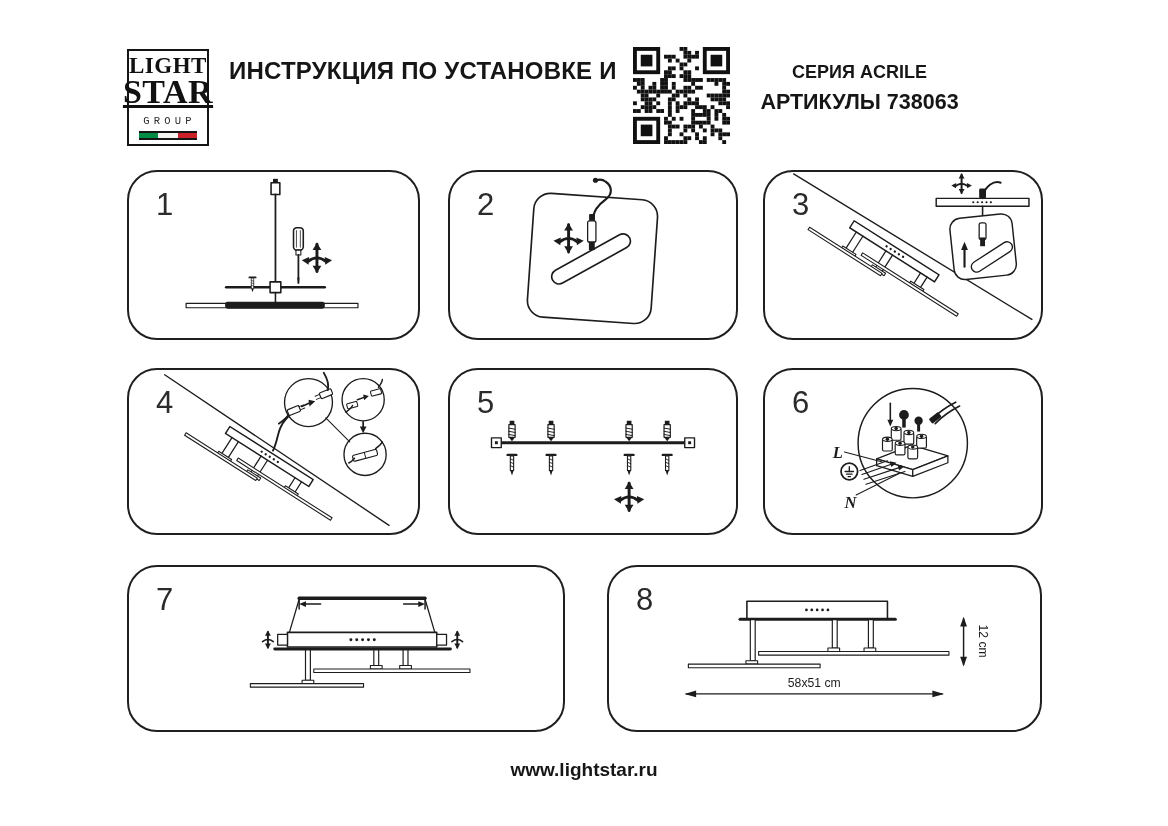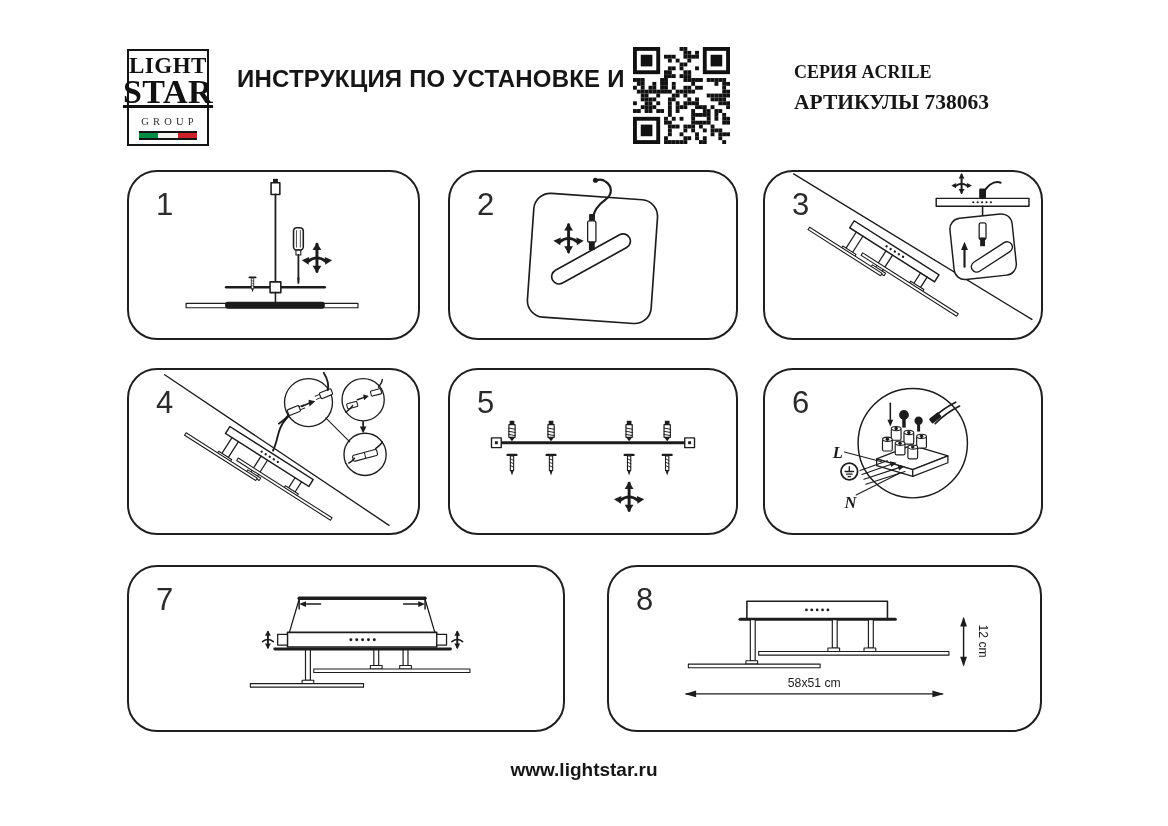--- a/index.html
+++ b/index.html
@@ -4,28 +4,28 @@
 <style>
   html,body{margin:0;padding:0;background:#ffffff;}
   .page{position:relative;width:1168px;height:826px;background:#fff;overflow:hidden;
         font-family:"Liberation Sans",sans-serif;color:#1c1c1c;}
   
   .logo{position:absolute;left:127px;top:49px;width:82px;height:97px;border:2px solid #141414;
         box-sizing:border-box;display:flex;flex-direction:column;align-items:center;justify-content:center;
         font-family:"Liberation Serif",serif;background:#fff;}
   .logo-l1{font-size:23px;font-weight:700;line-height:.92;letter-spacing:.5px;color:#111;}
   .logo-l2{font-size:34px;font-weight:700;line-height:.95;letter-spacing:.5px;color:#111;text-decoration:underline;}
-  .logo-group{font-family:Liberation Serif, serif;font-size:10.5px;letter-spacing:4.2px;
+  .logo-group{font-family:Liberation Mono, monospace;font-size:10.5px;letter-spacing:4.2px;
         margin:7px 0 4px 3px;color:#2e2e2e;}
   .flag{width:58px;height:5px;border-top:2px solid #141414;border-bottom:2px solid #141414;display:flex;}
   .flag span{flex:1;}
   .title{position:absolute;left:229px;top:56px;width:420px;font-size:24px;line-height:1.27;
         font-weight:700;color:#161616;letter-spacing:.2px;}
   .qr{position:absolute;left:633px;top:47px;width:97px;height:97px;}
-  .series{position:absolute;left:794px;top:62px;width:255px;font-family:Liberation Serif, serif;}
+  .series{position:absolute;left:732px;top:62px;width:255px;text-align:center;}
   .series-name{font-size:18px;font-weight:700;color:#161616;}
   .series-art{font-size:21.5px;font-weight:700;margin-top:7px;color:#161616;}
   
   .panel{position:absolute;border:2px solid #1f1f1f;border-radius:30px;box-sizing:border-box;background:#fff;}
   .num{position:absolute;left:27px;top:15px;font-size:31px;font-weight:400;color:#2b2b2b;}
   .art{position:absolute;left:0;top:0;width:100%;height:100%;}
   #p1{left:127px;top:170px;width:293px;height:170px;}
   #p2{left:448px;top:170px;width:290px;height:170px;}
   #p3{left:763px;top:170px;width:280px;height:170px;}
   #p4{left:127px;top:368px;width:293px;height:167px;}
@@ -92,21 +92,21 @@
     <div class="logo-l1">LIGHT</div>
     <div class="logo-l2">STAR</div>
     <div class="logo-group">GROUP</div>
     <div class="flag">
       <span style="background:#008C45"></span>
       <span style="background:#F4F5F0"></span>
       <span style="background:#CD212A"></span>
     </div>
   </div>
 
-  <h1 class="title" style="margin:8px">
+  <h1 class="title" style="margin:0">
     <span>ИНСТРУКЦИЯ ПО УСТАНОВКЕ И</span><br>
   </h1>
 
   <svg id="qr-modules" class="qr" viewBox="0 0 100 100" fill="#111">
       <rect x="48" y="0" width="4" height="4"></rect>
       <rect x="52" y="0" width="4" height="4"></rect>
       <rect x="52" y="4" width="4" height="4"></rect>
       <rect x="56" y="4" width="4" height="4"></rect>
       <rect x="64" y="4" width="4" height="4"></rect>
       <rect x="32" y="8" width="4" height="4"></rect>

